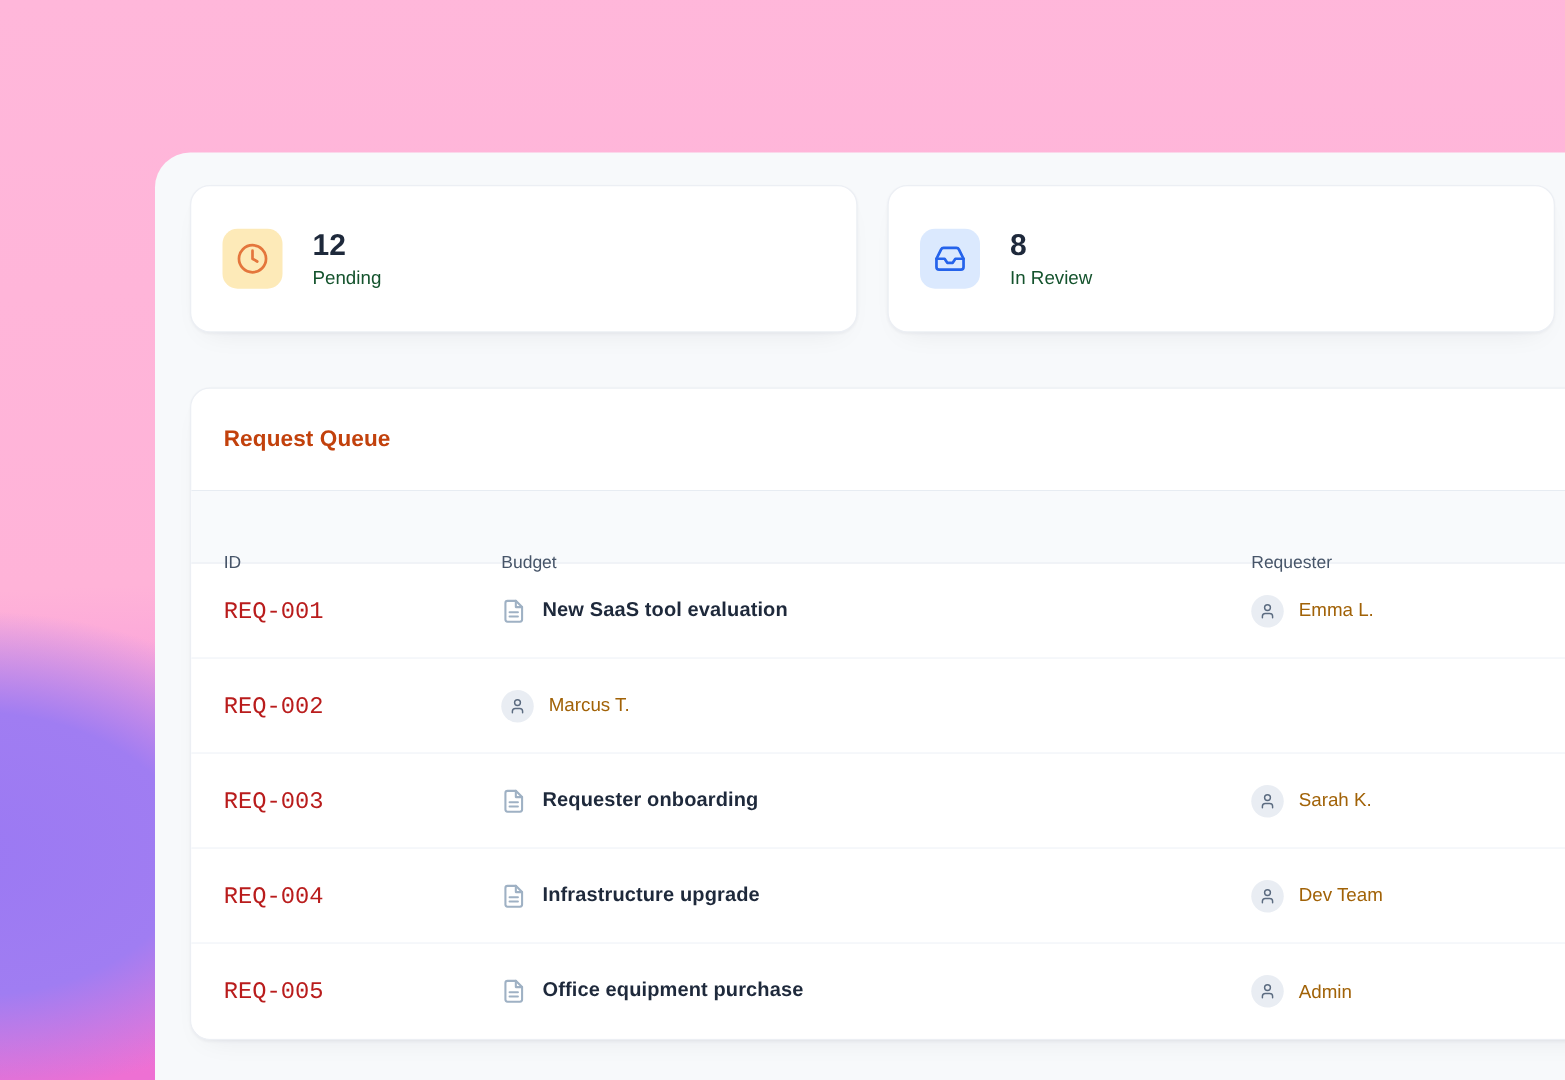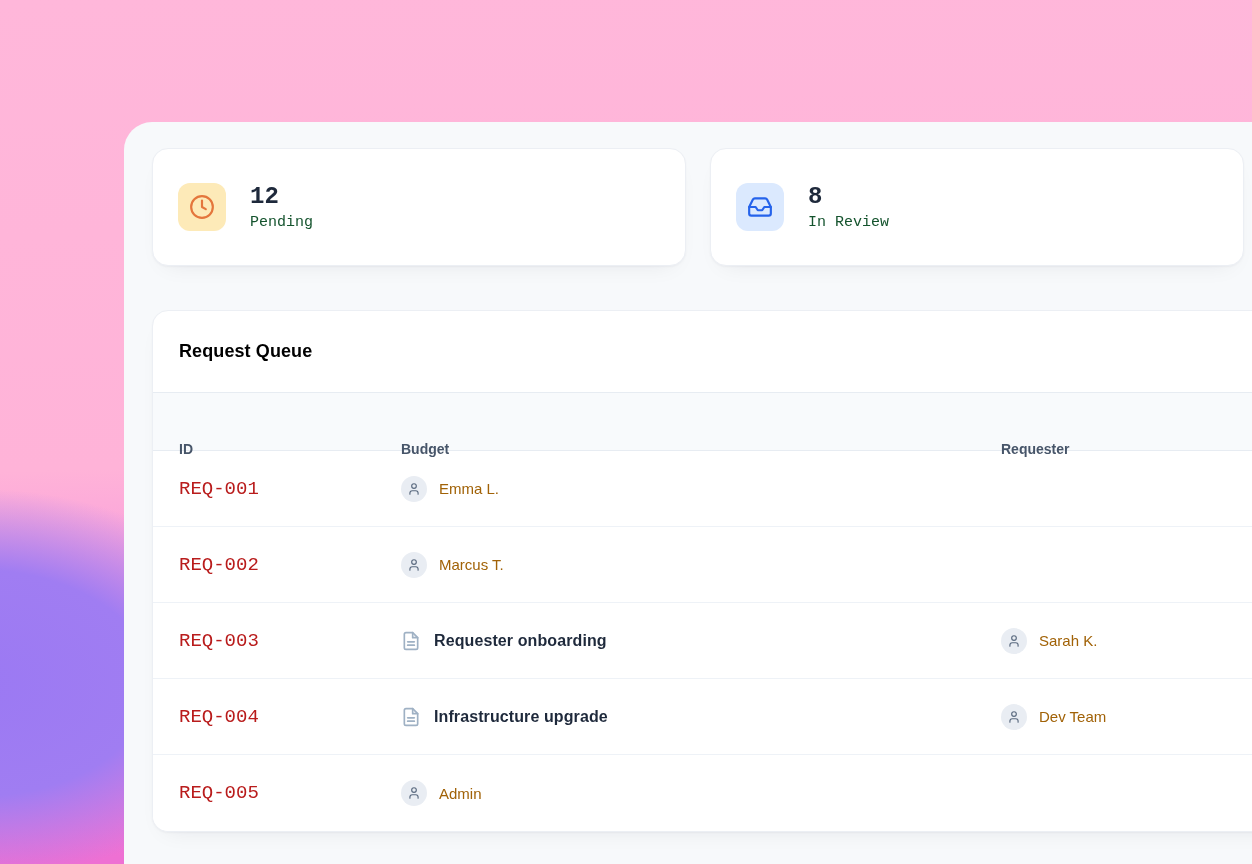--- a/index.html
+++ b/index.html
@@ -41,21 +41,20 @@
     height: 118px;
     background: #ffffff;
     border: 1px solid #eceff4;
     border-radius: 16px;
     box-sizing: border-box;
     display: flex;
     align-items: center;
     padding-left: 25px;
     gap: 24px;
     box-shadow: 0 1px 2px rgba(16,24,40,.04), 0 10px 24px -14px rgba(16,24,40,.10);
-    font-family: Liberation Mono, monospace;
   }
   .stat-icon {
     width: 48px;
     height: 48px;
     border-radius: 12px;
     display: flex;
     align-items: center;
     justify-content: center;
     flex: 0 0 auto;
   }
@@ -93,38 +92,38 @@
     height: 82px;
     display: flex;
     align-items: center;
     padding: 0 26px;
     border-bottom: 1px solid #e7ecf2;
     box-sizing: border-box;
   }
   .table-title {
     font-size: 18px;
     font-weight: 700;
-    color: #000000;
+    color: #c2410c;
     letter-spacing: .1px;
   }
   .grid-row {
     display: grid;
     grid-template-columns: 222px 600px 1fr;
     align-items: center;
     padding: 0 26px;
     box-sizing: border-box;
   }
   .thead {
     height: 58px;
     background: #f8fafc;
     border-bottom: 1px solid #e7ecf2;
   }
   .th {
     font-size: 14px;
-    font-weight: 700;
+    font-weight: 400;
     color: #475569;
     margin-top: 48px;
   }
   .trow {
     height: 76px;
     border-bottom: 1px solid #eef2f7;
     background: #ffffff;
   }
   .trow:last-child { border-bottom: none; }
   .cell-id {
@@ -225,94 +224,116 @@
 
     <div class="grid-row thead">
       <div class="th">ID</div>
       <div class="th">Budget</div>
       <div class="th">Requester</div>
     </div>
 
     <div id="table-body">
       <div class="grid-row trow">
         <div class="cell-id">REQ-001</div>
-        <div class="cell-requester">
-          <span class="avatar">
-            <svg viewBox="0 0 24 24">
-              <path d="M19 21v-2a4 4 0 0 0-4-4H9a4 4 0 0 0-4 4v2"></path>
-              <circle cx="12" cy="7" r="4"></circle>
-            </svg>
-          </span>
-          <span class="requester-name">Emma L.</span>
-        </div>
-      </div>
-
-      <div class="grid-row trow">
-        <div class="cell-id">REQ-002</div>
-        <div class="cell-requester">
-          <span class="avatar">
-            <svg viewBox="0 0 24 24">
-              <path d="M19 21v-2a4 4 0 0 0-4-4H9a4 4 0 0 0-4 4v2"></path>
-              <circle cx="12" cy="7" r="4"></circle>
-            </svg>
-          </span>
-          <span class="requester-name">Marcus T.</span>
-        </div>
-      </div>
-
-      <div class="grid-row trow">
-        <div class="cell-id">REQ-003</div>
         <div class="cell-request">
           <span class="file-icon">
             <svg viewBox="0 0 24 24">
               <path d="M14 2H6a2 2 0 0 0-2 2v16a2 2 0 0 0 2 2h12a2 2 0 0 0 2-2V8z"></path>
               <polyline points="14 2 14 8 20 8"></polyline>
               <line x1="16" y1="13" x2="8" y2="13"></line>
               <line x1="16" y1="17" x2="8" y2="17"></line>
             </svg>
           </span>
-          <span class="request-title">Requester onboarding</span>
-        </div>
-        <div class="cell-requester">
-          <span class="avatar">
-            <svg viewBox="0 0 24 24">
-              <path d="M19 21v-2a4 4 0 0 0-4-4H9a4 4 0 0 0-4 4v2"></path>
-              <circle cx="12" cy="7" r="4"></circle>
-            </svg>
-          </span>
-          <span class="requester-name">Sarah K.</span>
-        </div>
-      </div>
-
-      <div class="grid-row trow">
-        <div class="cell-id">REQ-004</div>
+          <span class="request-title">New SaaS tool evaluation</span>
+        </div>
+        <div class="cell-requester">
+          <span class="avatar">
+            <svg viewBox="0 0 24 24">
+              <path d="M19 21v-2a4 4 0 0 0-4-4H9a4 4 0 0 0-4 4v2"></path>
+              <circle cx="12" cy="7" r="4"></circle>
+            </svg>
+          </span>
+          <span class="requester-name">Emma L.</span>
+        </div>
+      </div>
+
+      <div class="grid-row trow">
+        <div class="cell-id">REQ-002</div>
+        <div class="cell-requester">
+          <span class="avatar">
+            <svg viewBox="0 0 24 24">
+              <path d="M19 21v-2a4 4 0 0 0-4-4H9a4 4 0 0 0-4 4v2"></path>
+              <circle cx="12" cy="7" r="4"></circle>
+            </svg>
+          </span>
+          <span class="requester-name">Marcus T.</span>
+        </div>
+      </div>
+
+      <div class="grid-row trow">
+        <div class="cell-id">REQ-003</div>
         <div class="cell-request">
           <span class="file-icon">
             <svg viewBox="0 0 24 24">
               <path d="M14 2H6a2 2 0 0 0-2 2v16a2 2 0 0 0 2 2h12a2 2 0 0 0 2-2V8z"></path>
               <polyline points="14 2 14 8 20 8"></polyline>
               <line x1="16" y1="13" x2="8" y2="13"></line>
               <line x1="16" y1="17" x2="8" y2="17"></line>
             </svg>
           </span>
+          <span class="request-title">Requester onboarding</span>
+        </div>
+        <div class="cell-requester">
+          <span class="avatar">
+            <svg viewBox="0 0 24 24">
+              <path d="M19 21v-2a4 4 0 0 0-4-4H9a4 4 0 0 0-4 4v2"></path>
+              <circle cx="12" cy="7" r="4"></circle>
+            </svg>
+          </span>
+          <span class="requester-name">Sarah K.</span>
+        </div>
+      </div>
+
+      <div class="grid-row trow">
+        <div class="cell-id">REQ-004</div>
+        <div class="cell-request">
+          <span class="file-icon">
+            <svg viewBox="0 0 24 24">
+              <path d="M14 2H6a2 2 0 0 0-2 2v16a2 2 0 0 0 2 2h12a2 2 0 0 0 2-2V8z"></path>
+              <polyline points="14 2 14 8 20 8"></polyline>
+              <line x1="16" y1="13" x2="8" y2="13"></line>
+              <line x1="16" y1="17" x2="8" y2="17"></line>
+            </svg>
+          </span>
           <span class="request-title">Infrastructure upgrade</span>
         </div>
         <div class="cell-requester">
           <span class="avatar">
             <svg viewBox="0 0 24 24">
               <path d="M19 21v-2a4 4 0 0 0-4-4H9a4 4 0 0 0-4 4v2"></path>
               <circle cx="12" cy="7" r="4"></circle>
             </svg>
           </span>
           <span class="requester-name">Dev Team</span>
         </div>
       </div>
 
       <div class="grid-row trow">
         <div class="cell-id">REQ-005</div>
+        <div class="cell-request">
+          <span class="file-icon">
+            <svg viewBox="0 0 24 24">
+              <path d="M14 2H6a2 2 0 0 0-2 2v16a2 2 0 0 0 2 2h12a2 2 0 0 0 2-2V8z"></path>
+              <polyline points="14 2 14 8 20 8"></polyline>
+              <line x1="16" y1="13" x2="8" y2="13"></line>
+              <line x1="16" y1="17" x2="8" y2="17"></line>
+            </svg>
+          </span>
+          <span class="request-title">Office equipment purchase</span>
+        </div>
         <div class="cell-requester">
           <span class="avatar">
             <svg viewBox="0 0 24 24">
               <path d="M19 21v-2a4 4 0 0 0-4-4H9a4 4 0 0 0-4 4v2"></path>
               <circle cx="12" cy="7" r="4"></circle>
             </svg>
           </span>
           <span class="requester-name">Admin</span>
         </div>
       </div>

